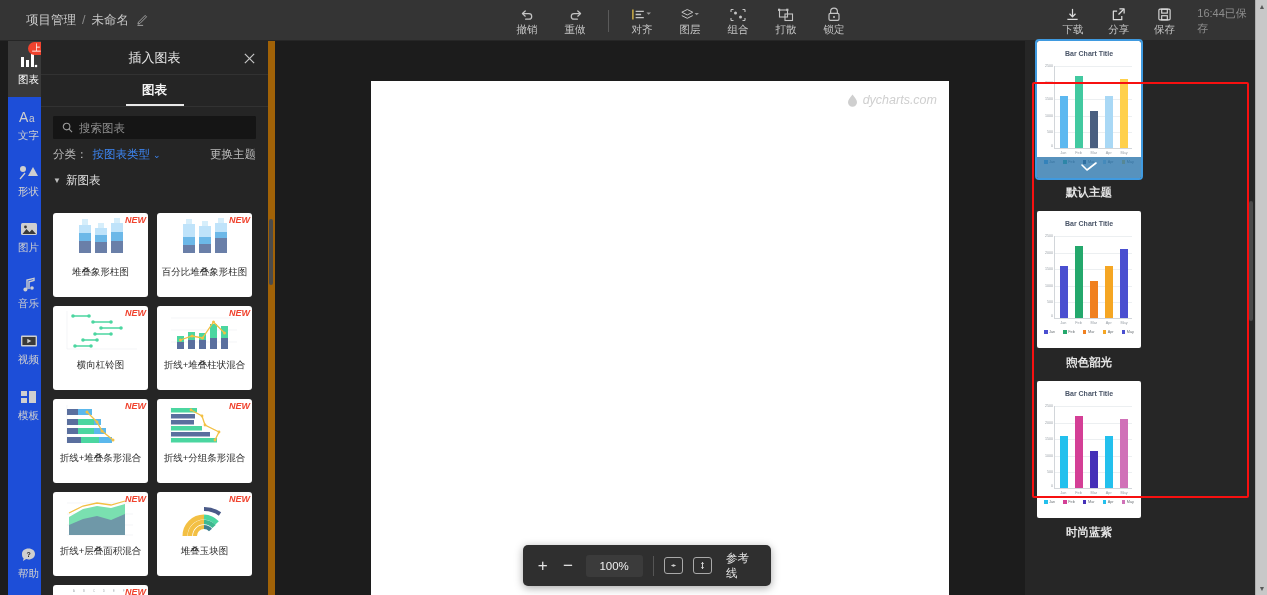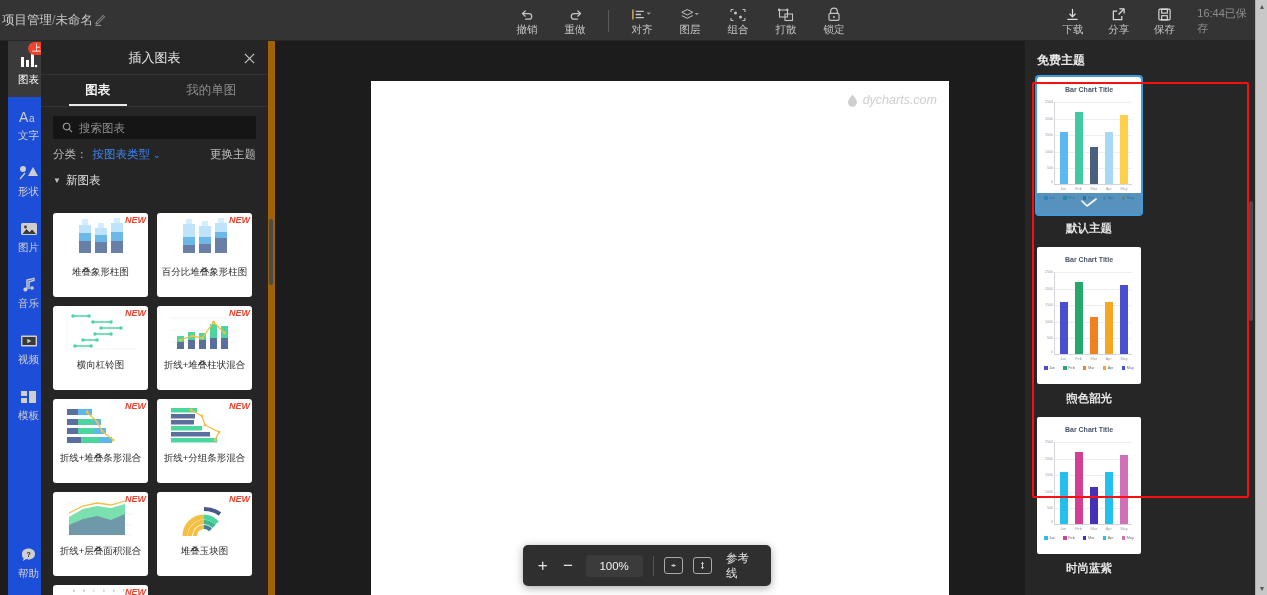--- a/index.html
+++ b/index.html
@@ -9,21 +9,21 @@
     background:#1c1c1c; color:#d8d8d8;
   }
   .app { position:relative; width:1267px; height:595px; }
 
   
   .topbar{
     position:absolute; left:0; top:0; width:1255px; height:41px;
     background:#343434; border-bottom:1px solid #262626;
     display:flex; align-items:center;
   }
-  .breadcrumb{ display:flex; align-items:center; margin-left:2px;
+  .breadcrumb{ display:flex; align-items:center; gap:6px; margin-left:26px;
     font-size:12.5px; color:#c9c9c9; }
   .breadcrumb .sep{ color:#8a8a8a; }
   .pencil{ width:13px;height:13px; display:inline-block; position:relative; opacity:.75;}
   .pencil svg{ display:block; }
 
   .tools{ position:absolute; left:503px; top:0; height:41px; display:flex; align-items:center; }
   .tool{
     width:48px; height:41px; display:flex; flex-direction:column;
     align-items:center; justify-content:center; gap:1px;
     font-size:10.5px; color:#c4c4c4; cursor:pointer;
@@ -449,21 +449,20 @@
       <span>插入图表</span>
       <span class="panel-close">
         <svg width="13" height="13" viewBox="0 0 14 14">
             <path d="M2 2l10 10M12 2L2 12" stroke="#c5c5c5" stroke-width="1.3"></path>
           </svg>
       </span>
     </div>
 
     <div class="tabs">
       <div class="tab active">图表</div>
-      <div class="tab">我的单图</div>
     </div>
 
     <div class="searchwrap">
       <div class="search">
         <span>
           <svg width="11" height="11" viewBox="0 0 12 12">
               <circle cx="5" cy="5" r="3.6" fill="none" stroke="#9a9a9a" stroke-width="1.2"></circle>
               <path d="M7.8 7.8L11 11" stroke="#9a9a9a" stroke-width="1.2"></path>
             </svg>
         </span>
@@ -742,21 +741,20 @@
           </svg>
       </span>
       <span class="zb-ref">参考线</span>
     </div>
   </div>
 
   <div class="right">
 
     <div class="redbox"></div>
 
-    <div class="sectitle">免费主题</div>
 
     <div class="tgrid">
 
       <div class="theme sel">
         <div class="tcard" style="background:#fff">
           <div class="mini">
             <div class="mt" style="color:#4a5568">Bar Chart Title</div>
             <div class="plot">
               <div class="gl" style="top:0"></div>
                 <div class="gl" style="top:16.6px"></div>

